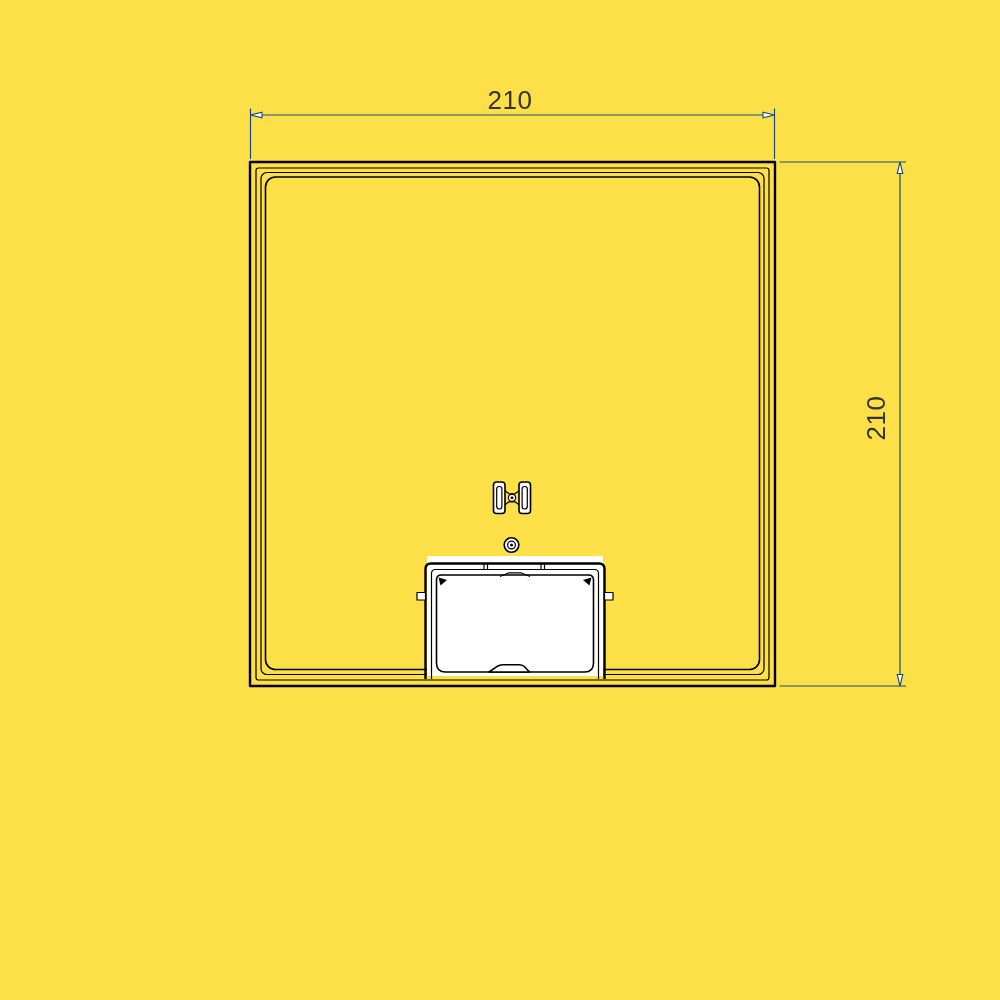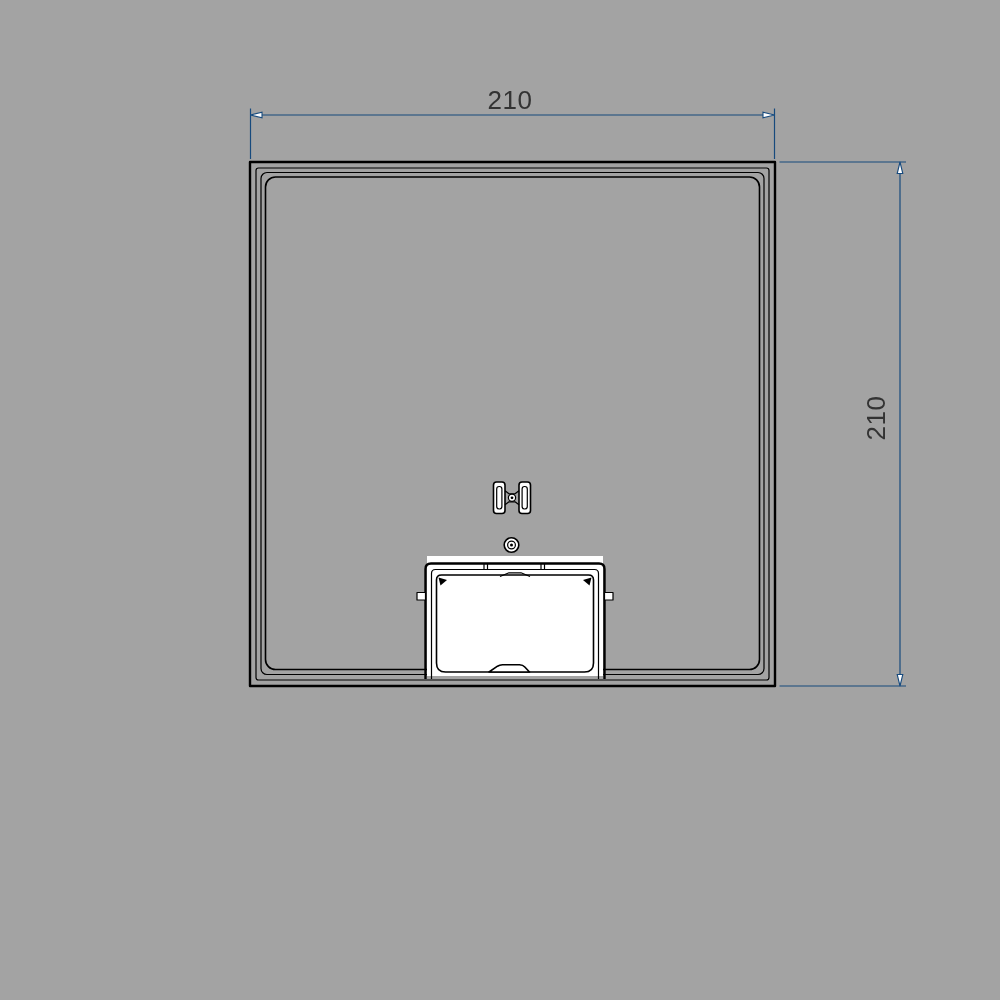--- a/index.html
+++ b/index.html
@@ -5,21 +5,21 @@
   html, body {
     margin: 0;
     padding: 0;
     background: #ffffff;
     font-family: "Liberation Sans", sans-serif;
   }
   .canvas {
     position: relative;
     width: 1000px;
     height: 1000px;
-    background: #a3a3a3;
+    background: #fde047;
     overflow: hidden;
   }
   svg { display: block; }
   .part { fill: none; stroke-linejoin: round; }
   .thick  { stroke-width: 2.4; }
   .medium { stroke-width: 1.6; }
   .thin   { stroke-width: 1.2; }
   .dim { fill: none; stroke-width: 1.2; }
   .dim-arrow { fill: #ffffff; stroke-width: 1.1; }
   .dim-text {

